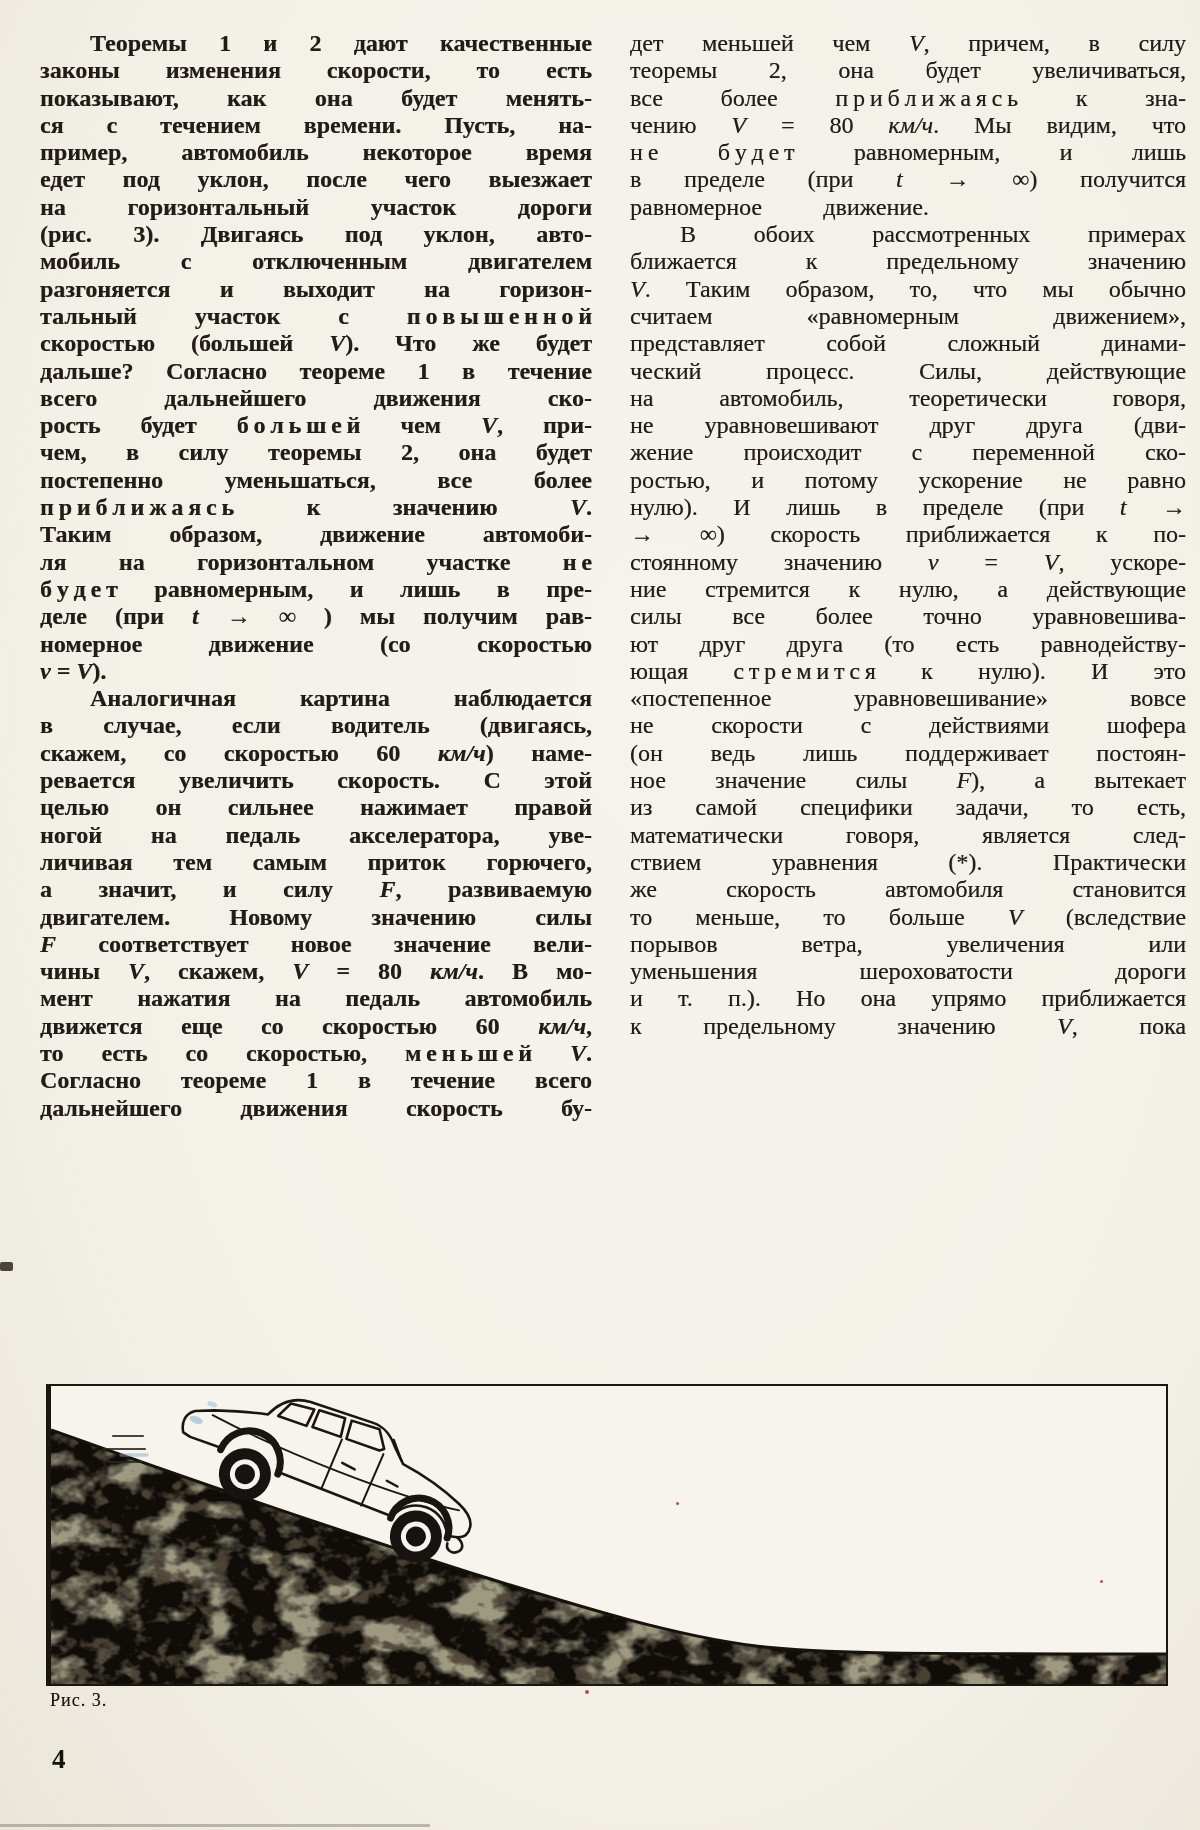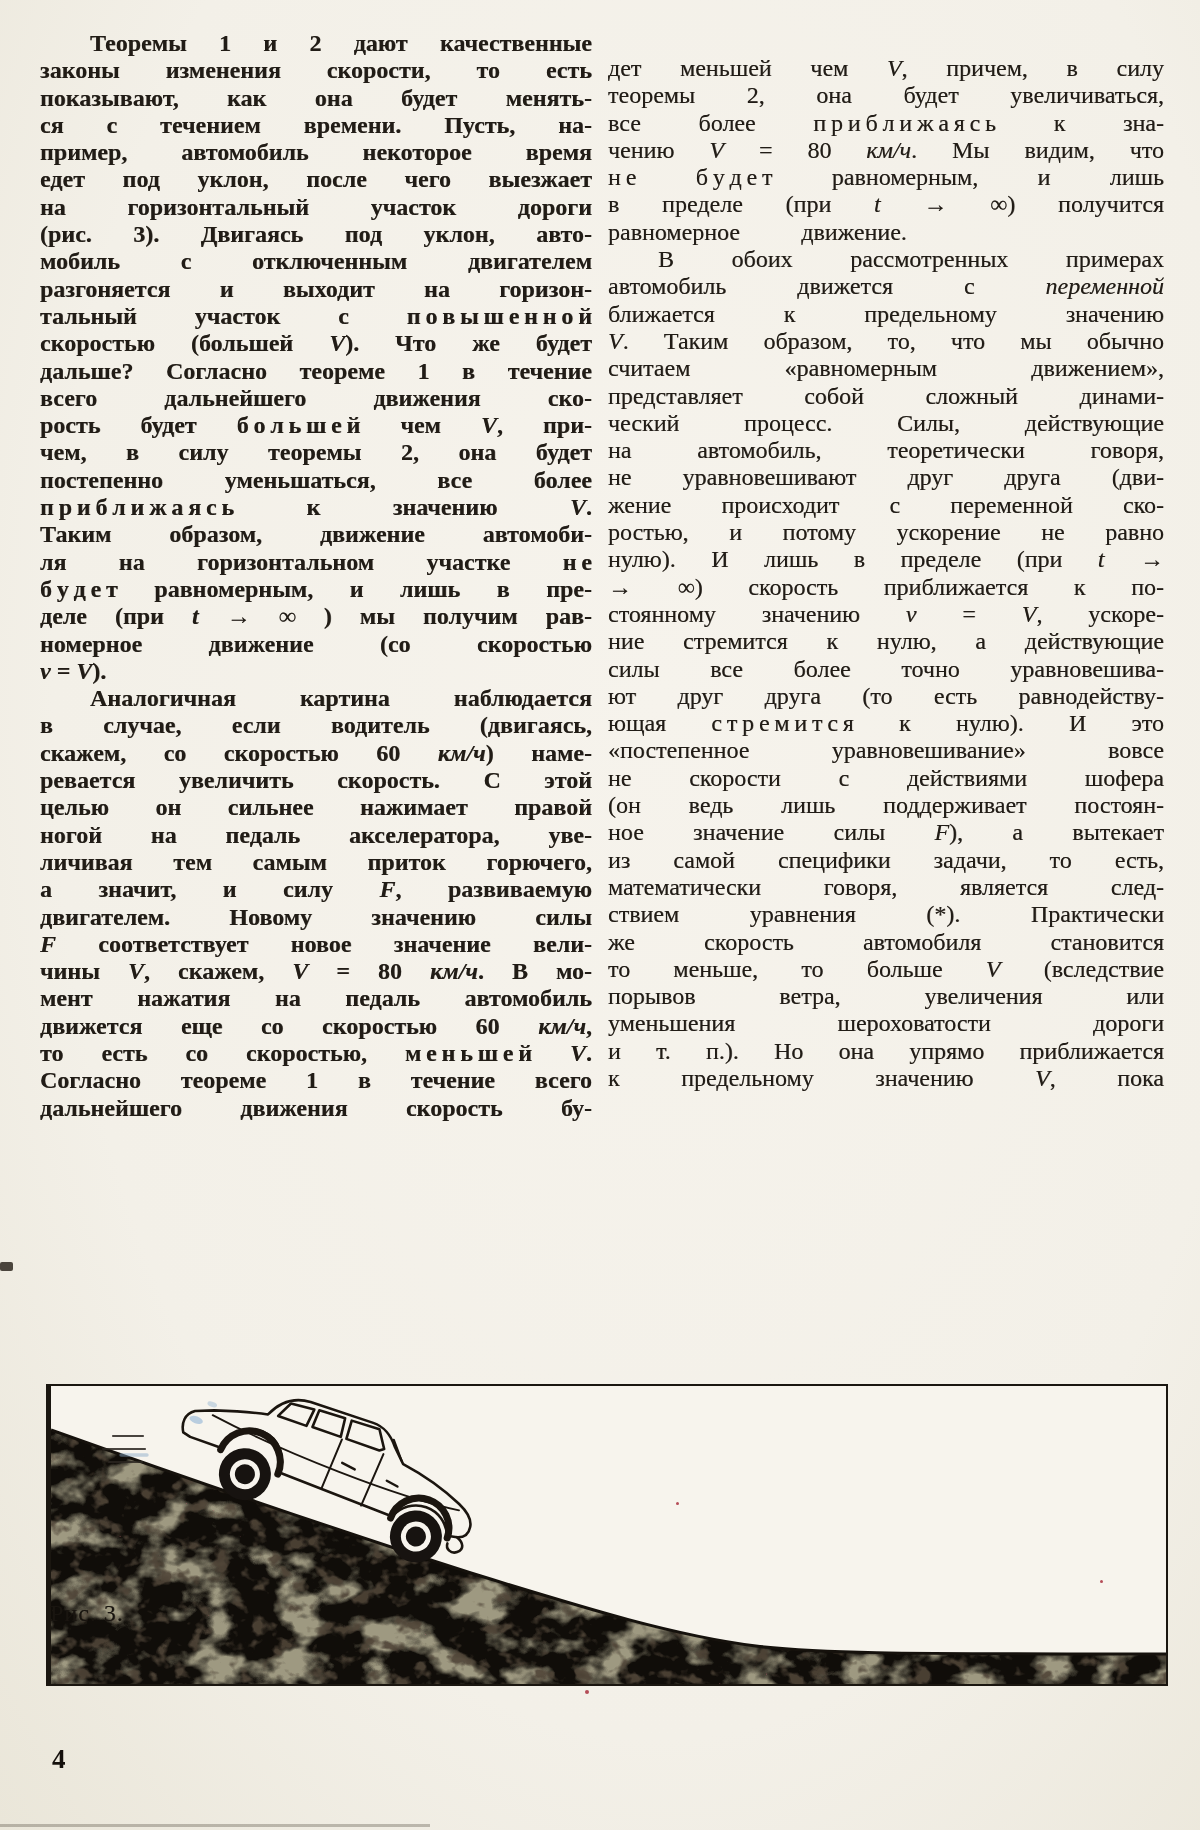--- a/index.html
+++ b/index.html
@@ -13,43 +13,43 @@
     color:var(--ink);
     position:relative;
   }
   .col{
     position:absolute;top:30px;
     font-size:24px;line-height:27.3px;
     color:var(--ink);
     text-rendering:optimizeLegibility;
   }
   .col-left{left:40px;width:552px;font-weight:bold;}
-  .col-right{left:608px;width:556px;margin-top:25px;}
+  .col-right{left:630px;width:556px;}
   .tline{
     text-align:justify;
     -moz-text-align-last:justify;
     text-align-last:justify;
     height:27.3px;
     text-shadow:0.35px 0 0 rgba(25,20,15,.55);
     white-space:normal;
   }
   .tline i{font-style:italic;}
   .tline.indent{text-indent:50px;}
   .tline.flush{text-align-last:left;}
   .tline.gap{text-align-last:left;word-spacing:2.3em;}
   .figure{
     position:absolute;left:46px;top:1384px;width:1122px;height:302px;
     box-sizing:border-box;
     border:2px solid #1a1610;border-left-width:5px;
     background:#f7f4ed;
   }
   .figure svg{display:block;width:100%;height:100%;}
   .fig-caption{
-    position:absolute;left:50px;top:1600px;
-    font-size:24px;letter-spacing:1px;color:#191510;
+    position:absolute;left:50px;top:1690px;
+    font-size:18px;letter-spacing:1px;color:#191510;
     text-shadow:0.3px 0 0 rgba(25,20,15,.5);
   }
   .page-number{
     position:absolute;left:52px;top:1744px;
     font-size:27px;font-weight:bold;color:#14100c;
   }
   .scan-dash{
     position:absolute;left:0;top:1262px;width:13px;height:9px;
     background:#2e2820;border-radius:2px;opacity:.85;
   }
@@ -111,21 +111,20 @@
     </div>
   <div class="col col-right" id="col-right">
       <div class="tline">дет меньшей чем <i>V</i>, причем, в силу</div>
       <div class="tline">теоремы 2, она будет увеличиваться,</div>
       <div class="tline">все более п р и б л и ж а я с ь к зна-</div>
       <div class="tline">чению <i>V</i> = 80 <i>км/ч</i>. Мы видим, что</div>
       <div class="tline">н е б у д е т равномерным, и лишь</div>
       <div class="tline">в пределе (при <i>t</i> → ∞) получится</div>
       <div class="tline flush gap">равномерное движение.</div>
       <div class="tline indent">В обоих рассмотренных примерах</div>
-      <div class="tline">автомобиль движется с <i>переменной</i></div>
       <div class="tline">ближается к предельному значению</div>
       <div class="tline"><i>V</i>. Таким образом, то, что мы обычно</div>
       <div class="tline">считаем «равномерным движением»,</div>
       <div class="tline">представляет собой сложный динами-</div>
       <div class="tline">ческий процесс. Силы, действующие</div>
       <div class="tline">на автомобиль, теоретически говоря,</div>
       <div class="tline">не уравновешивают друг друга (дви-</div>
       <div class="tline">жение происходит с переменной ско-</div>
       <div class="tline">ростью, и потому ускорение не равно</div>
       <div class="tline">нулю). И лишь в пределе (при <i>t</i> →</div>

